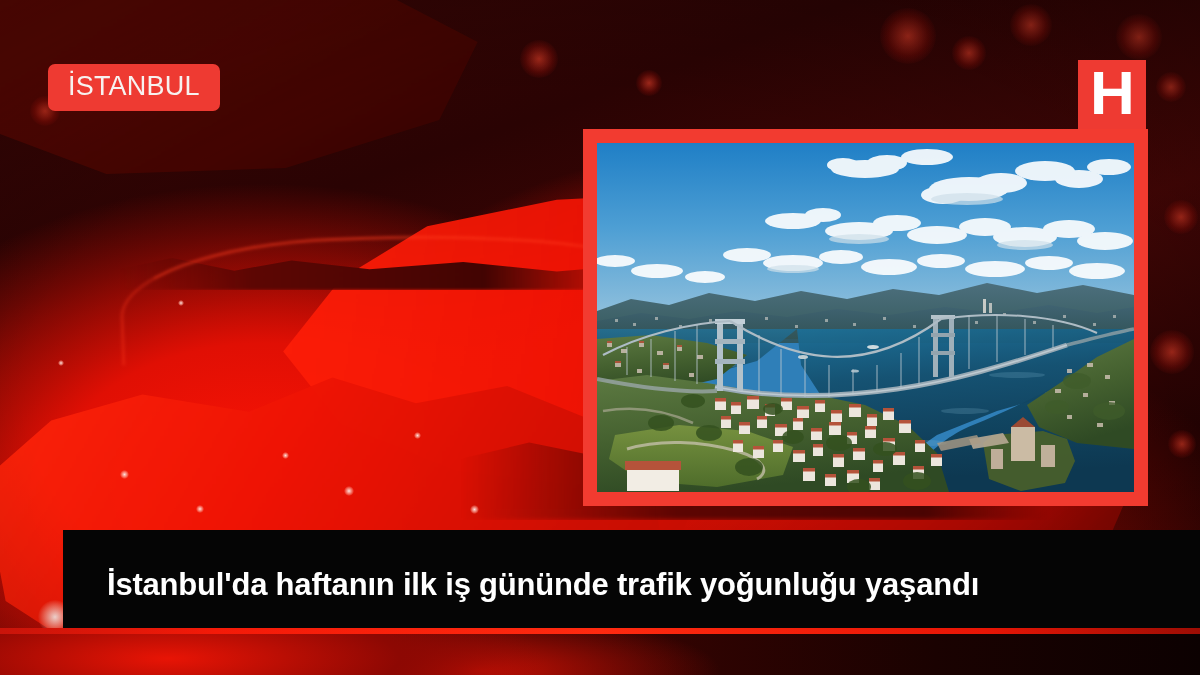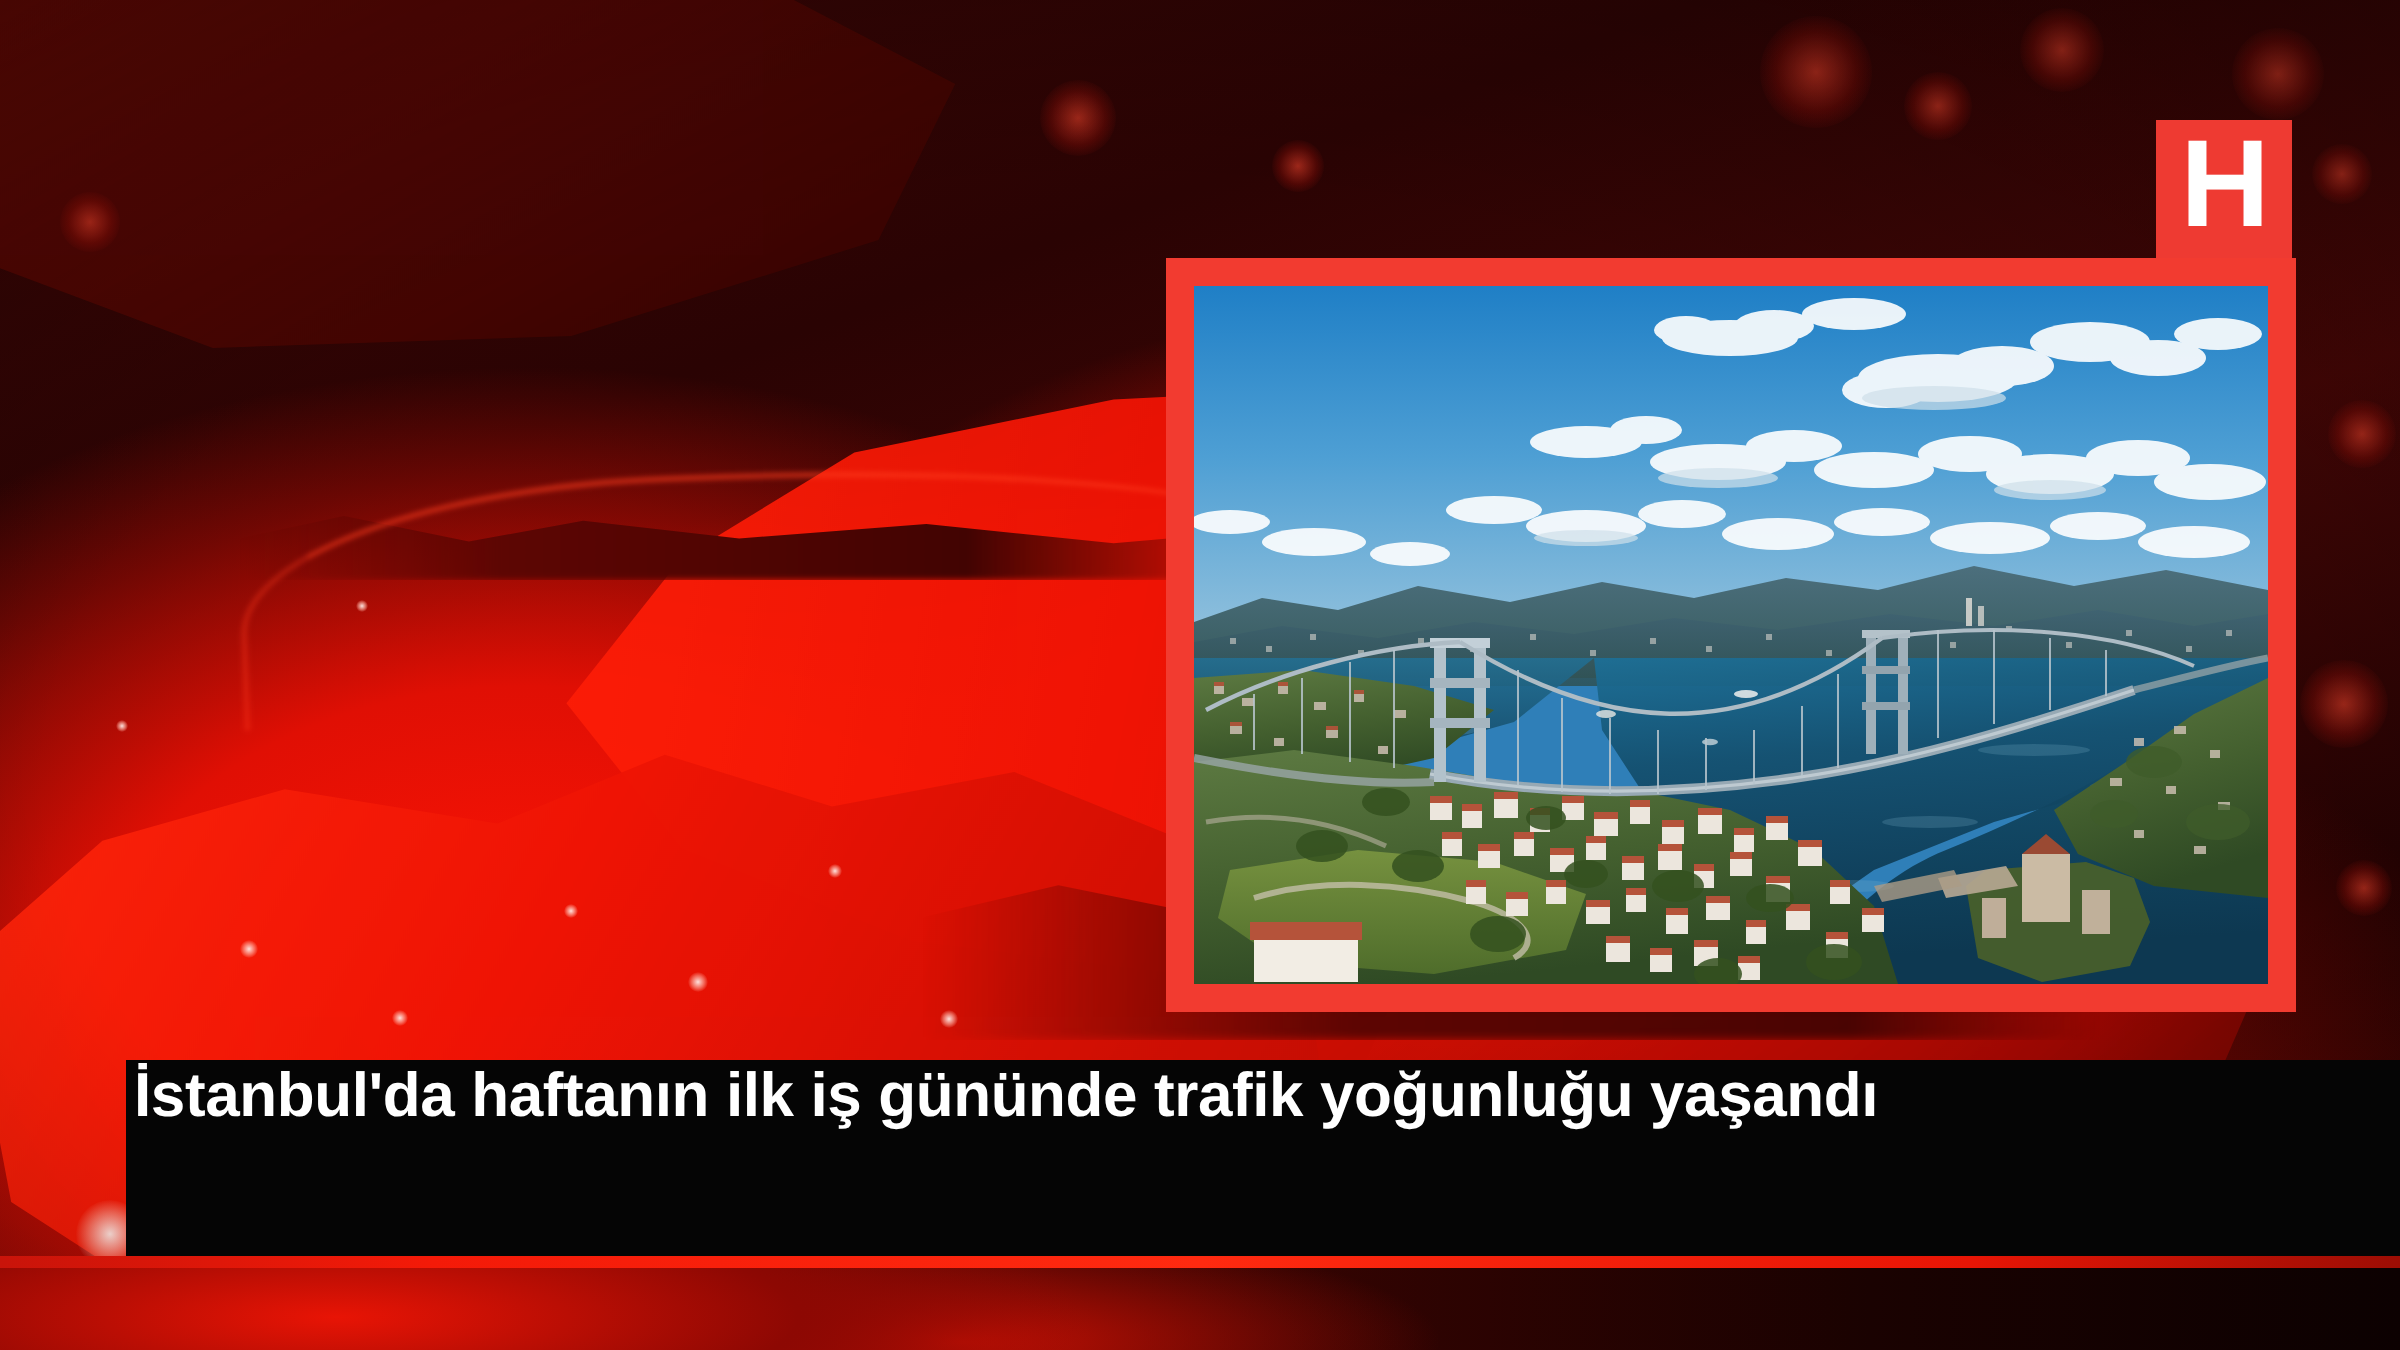--- a/index.html
+++ b/index.html
@@ -108,21 +108,21 @@
     background:#f23b30;
     padding:14px;
   }
   #photo { position:relative; width:100%; height:100%; overflow:hidden; background:#2f7fb8; }
   #photo svg { display:block; width:100%; height:100%; }
 
   
   #headline-band {
     position:absolute; left:63px; top:530px; right:0; height:110px;
     background:#050505;
-    display:flex; align-items:flex-start;
+    display:flex; align-items:center;padding-left:40px;
   }
   #headline {
     color:#ffffff; font-weight:bold;
     font-size:31px; line-height:1.17;
     padding:0 14px 0 4px;
     max-width:1035px;
     letter-spacing:-.2px;
   }
   #bottom-rule {
     position:absolute; left:0; right:0; top:628px; height:6px;
@@ -178,20 +178,23 @@
     <div class="bokeh bk-r" style="left:1164px;top:200px; width:34px; height:34px;"></div>
     <div class="bokeh bk-r" style="left:1150px;top:330px; width:44px; height:44px;"></div>
     <div class="bokeh bk-r" style="left:1168px;top:430px; width:28px; height:28px;"></div>
     <div class="bokeh bk-r" style="left:520px; top:40px;  width:38px; height:38px;"></div>
     <div class="bokeh bk-r" style="left:636px; top:70px;  width:26px; height:26px;"></div>
     <div class="bokeh bk-r" style="left:30px;  top:96px;  width:30px; height:30px;"></div>
   </div>
 
   <div class="vignette"></div>
 
+  <div id="city-badge">
+    <span>İSTANBUL</span>
+  </div>
 
   <div id="logo">
     <span class="h-glyph">H</span>
   </div>
 
   <div id="photo-frame">
     <div id="photo">
       <svg viewBox="0 0 537 349" preserveAspectRatio="none">
         <defs>
           <linearGradient id="skyG" x1="0" y1="0" x2="0" y2="1">

